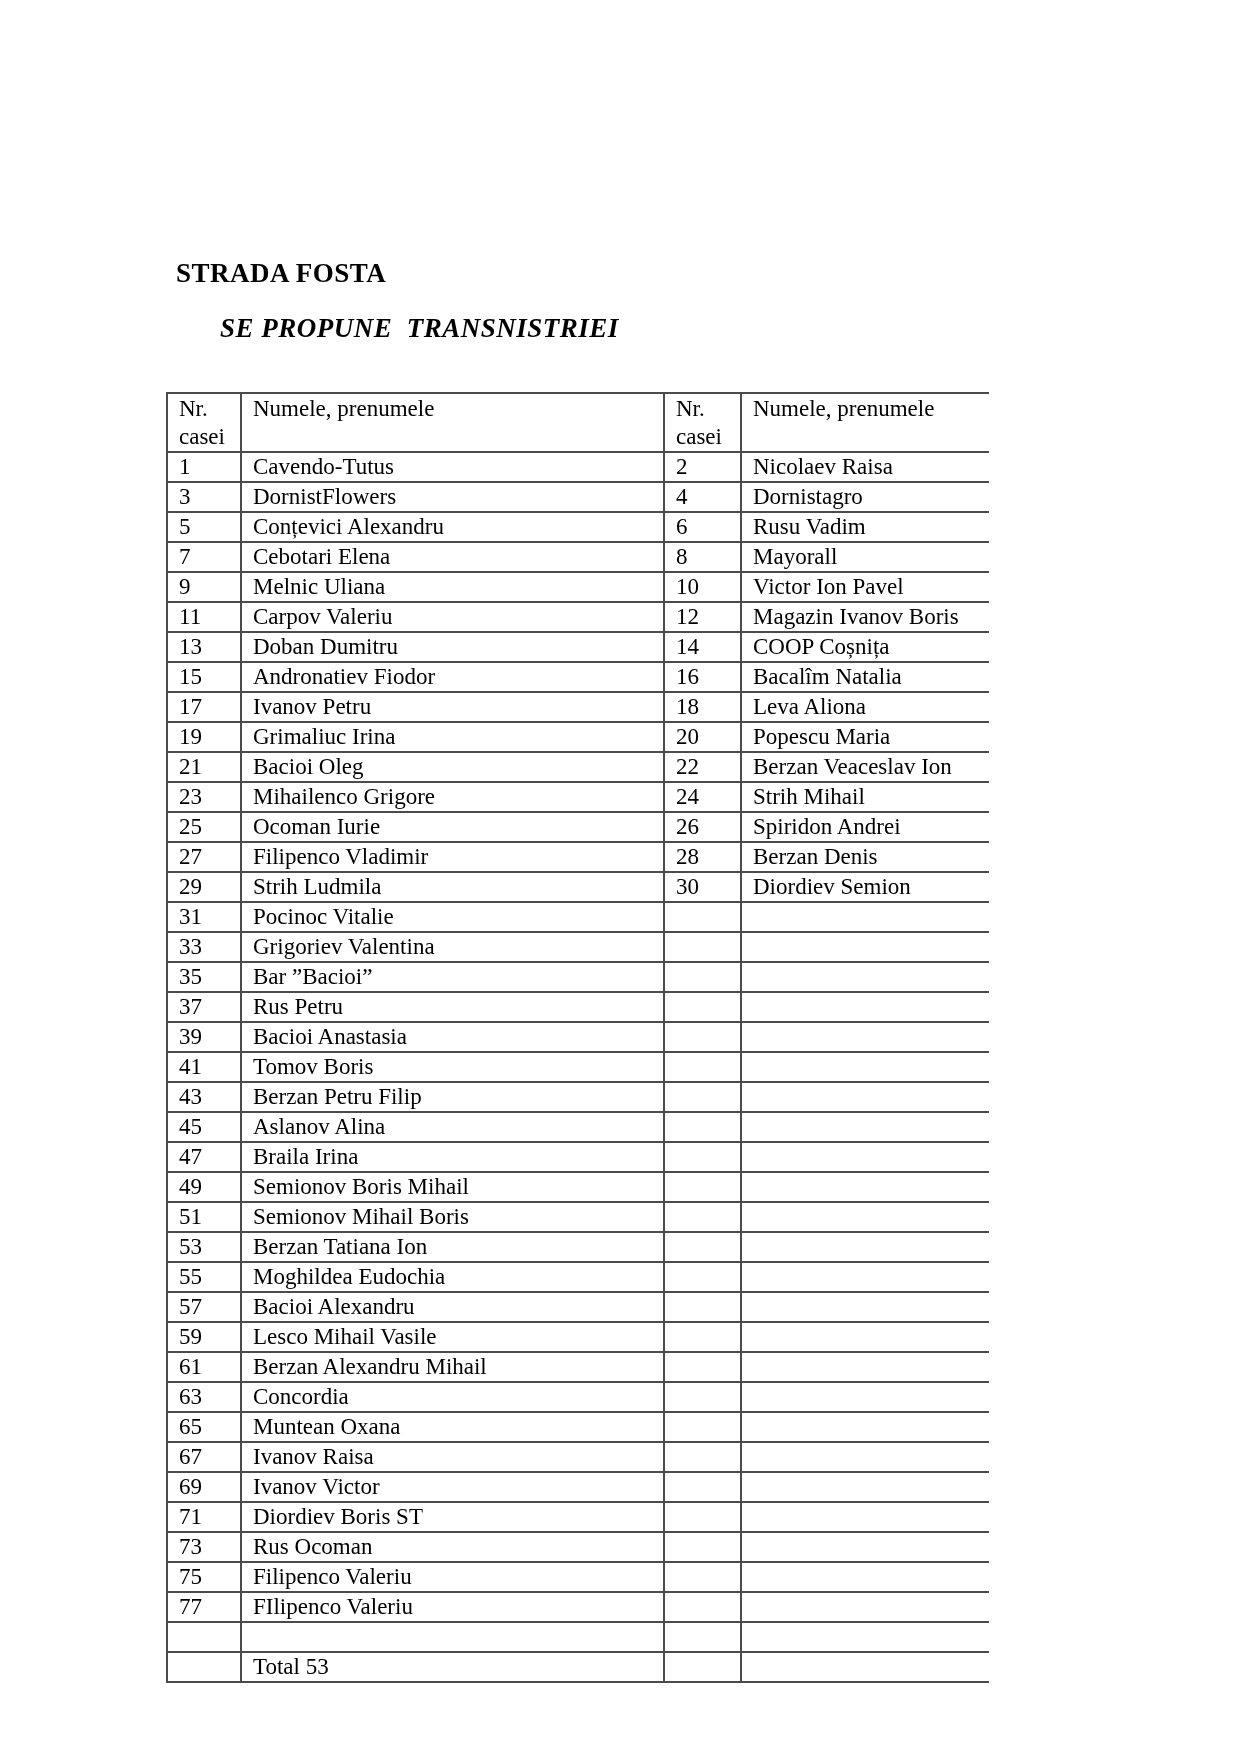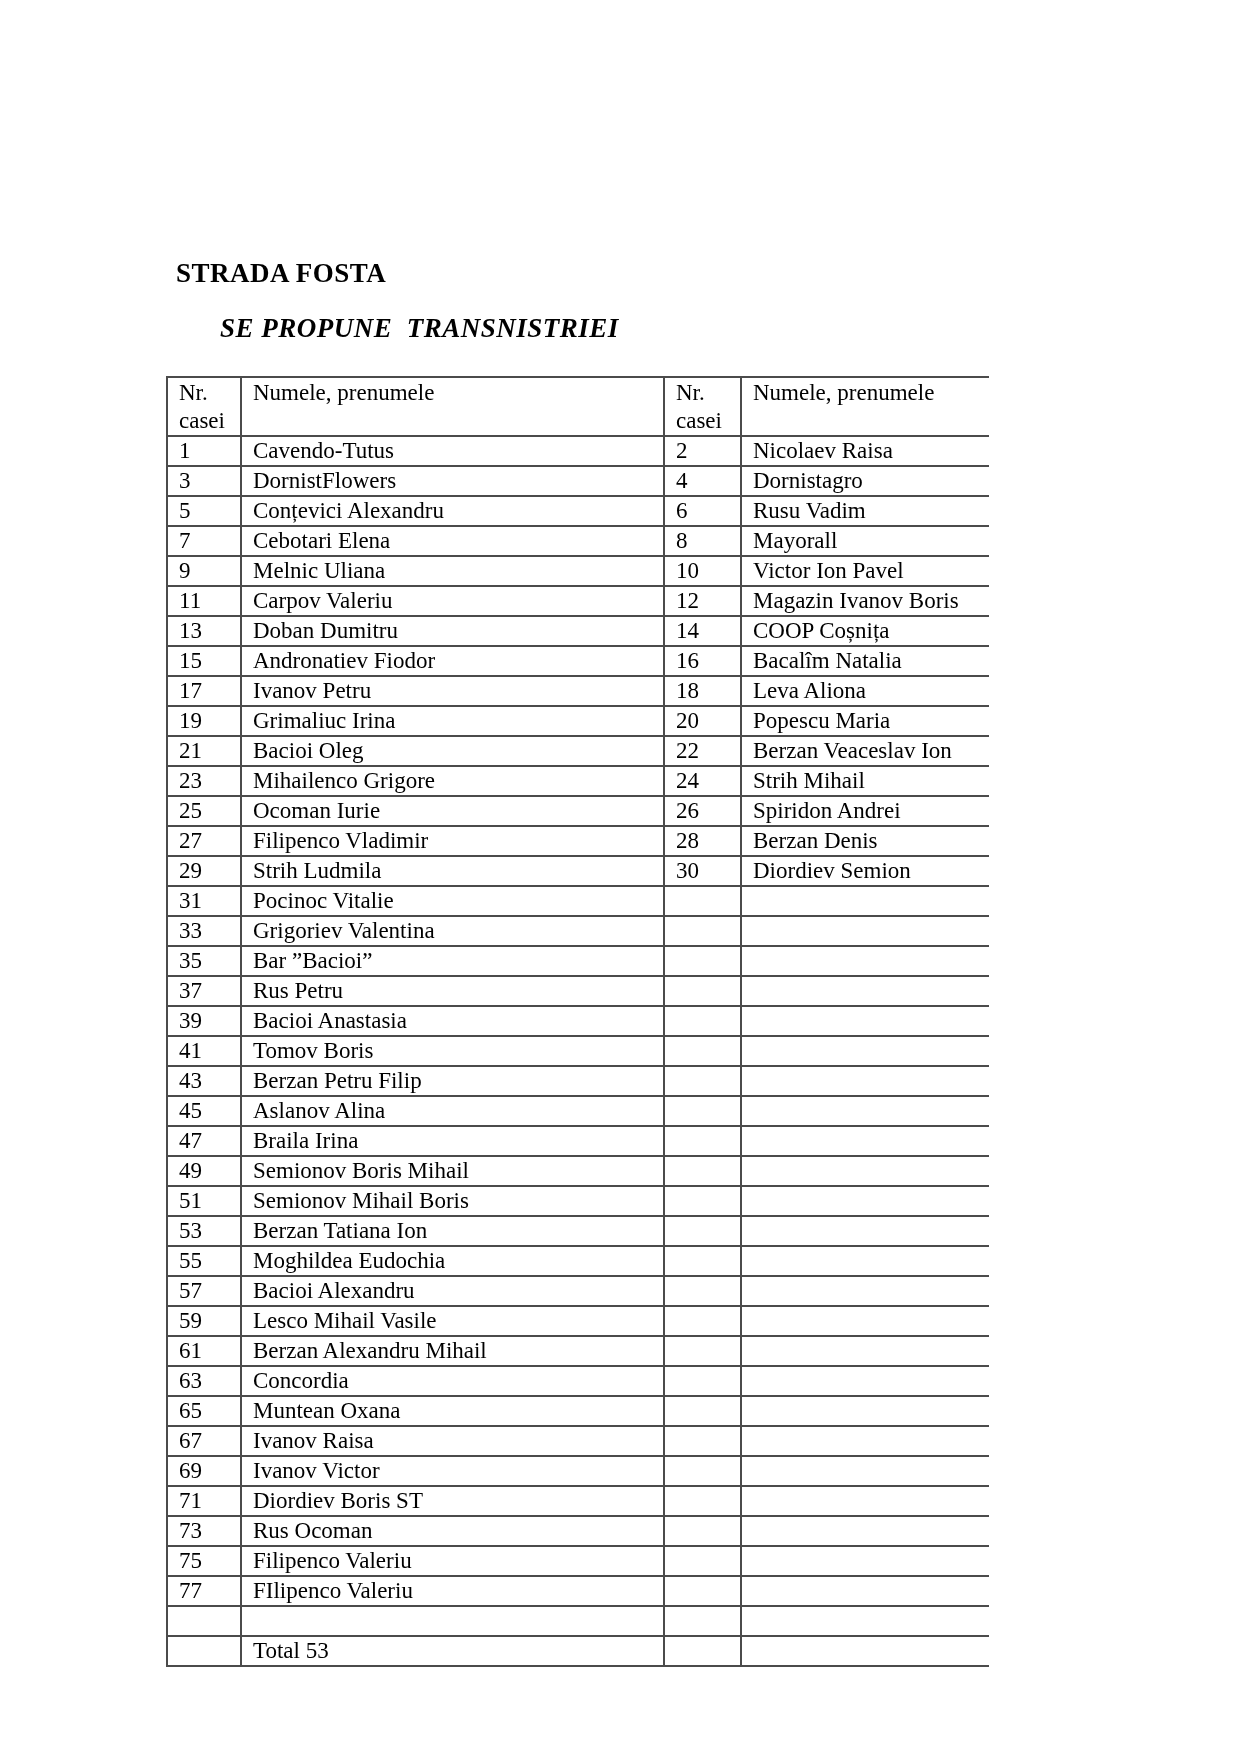--- a/index.html
+++ b/index.html
@@ -32,21 +32,21 @@
     font-size: 27px;
     font-weight: bold;
     font-style: italic;
     letter-spacing: 0.5px;
     white-space: pre;
     margin-left: 44px;
   }
   table.roster {
     position: absolute;
     left: 166px;
-    top: 376px;
+    top: 392px;
     border-collapse: collapse;
     table-layout: fixed;
     width: 997px;
     border: 2px solid #333333;
   }
   table.roster th, table.roster td {
     border: 2px solid #4b4b4b;
     font-size: 23px;
     font-weight: normal;
     text-align: left;

